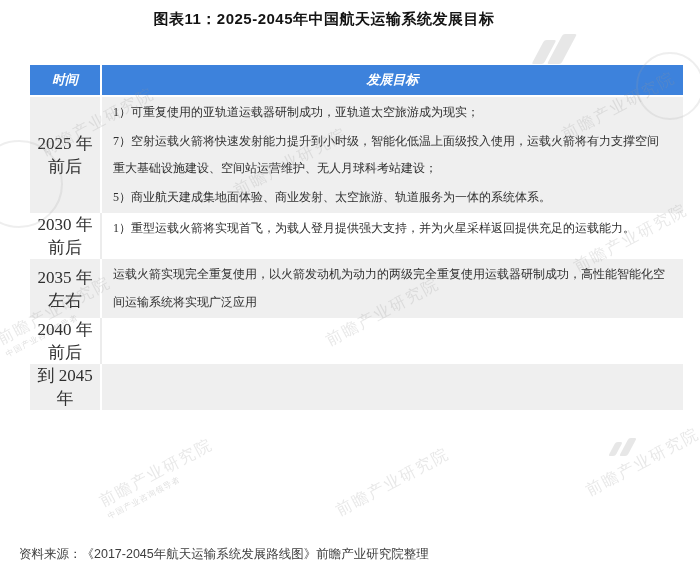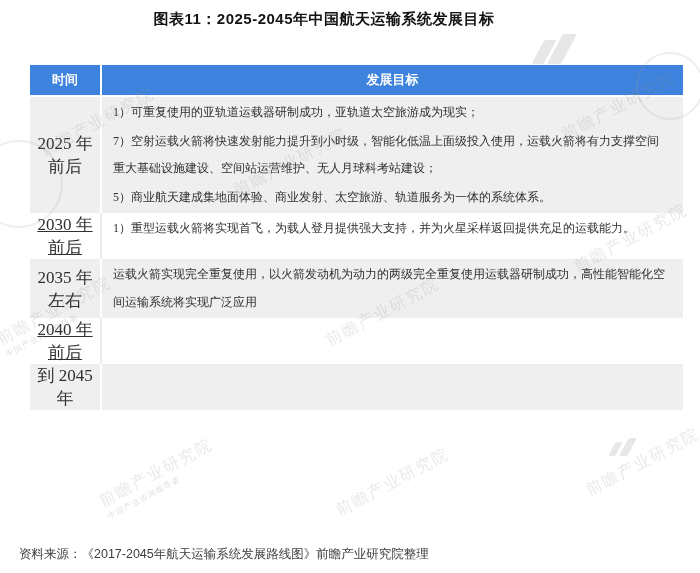--- a/index.html
+++ b/index.html
@@ -14,33 +14,33 @@
     font-family:"Liberation Sans", sans-serif;
     font-weight:bold;font-size:15px;color:#141414;letter-spacing:0.5px;
   }
   
   .goal-table{
     position:absolute;left:30px;top:65px;width:653px;
   }
   .thead{display:flex;background:#3d82dc;height:30px;border-bottom:2px solid #ffffff;}
   .th{
     font-family:"Liberation Sans", sans-serif;
-    color:#ffffff;font-weight:bold;font-size:13px;line-height:30px;text-align:center;
+    color:#ffffff;font-weight:bold;font-size:13px;line-height:30px;text-align:center;font-style:italic;
   }
   .th.time{flex:0 0 72px;box-sizing:border-box;border-right:2px solid #ffffff;}
   .th.goal{flex:1;}
   .tr{display:flex;}
   .tr.odd{background:#efefef;}
   .tr.even{background:#ffffff;}
   .td.time{
     flex:0 0 72px;box-sizing:border-box;border-right:2px solid #ffffff;
     display:flex;align-items:center;justify-content:center;
     font-size:17px;color:#2f2f2f;text-align:center;
   }
-  .tr.even .td.time{border-right-color:#ececec;text-decoration:underline;}
+  .tr.even .td.time{border-right-color:#ececec;}
   .td.goal{flex:1;box-sizing:border-box;padding:1px 15px 1px 10px;}
   .td.goal p{margin:1px;font-size:12px;line-height:27.5px;color:#2f2f2f;}
   
   .footer{
     position:absolute;left:19px;top:546px;width:689px;
     display:flex;justify-content:space-between;align-items:center;
     font-family:"Liberation Sans", sans-serif;font-size:12.5px;
   }
   .source{color:#3d3d3d;}
   .credit{color:#8e8e8e;}

